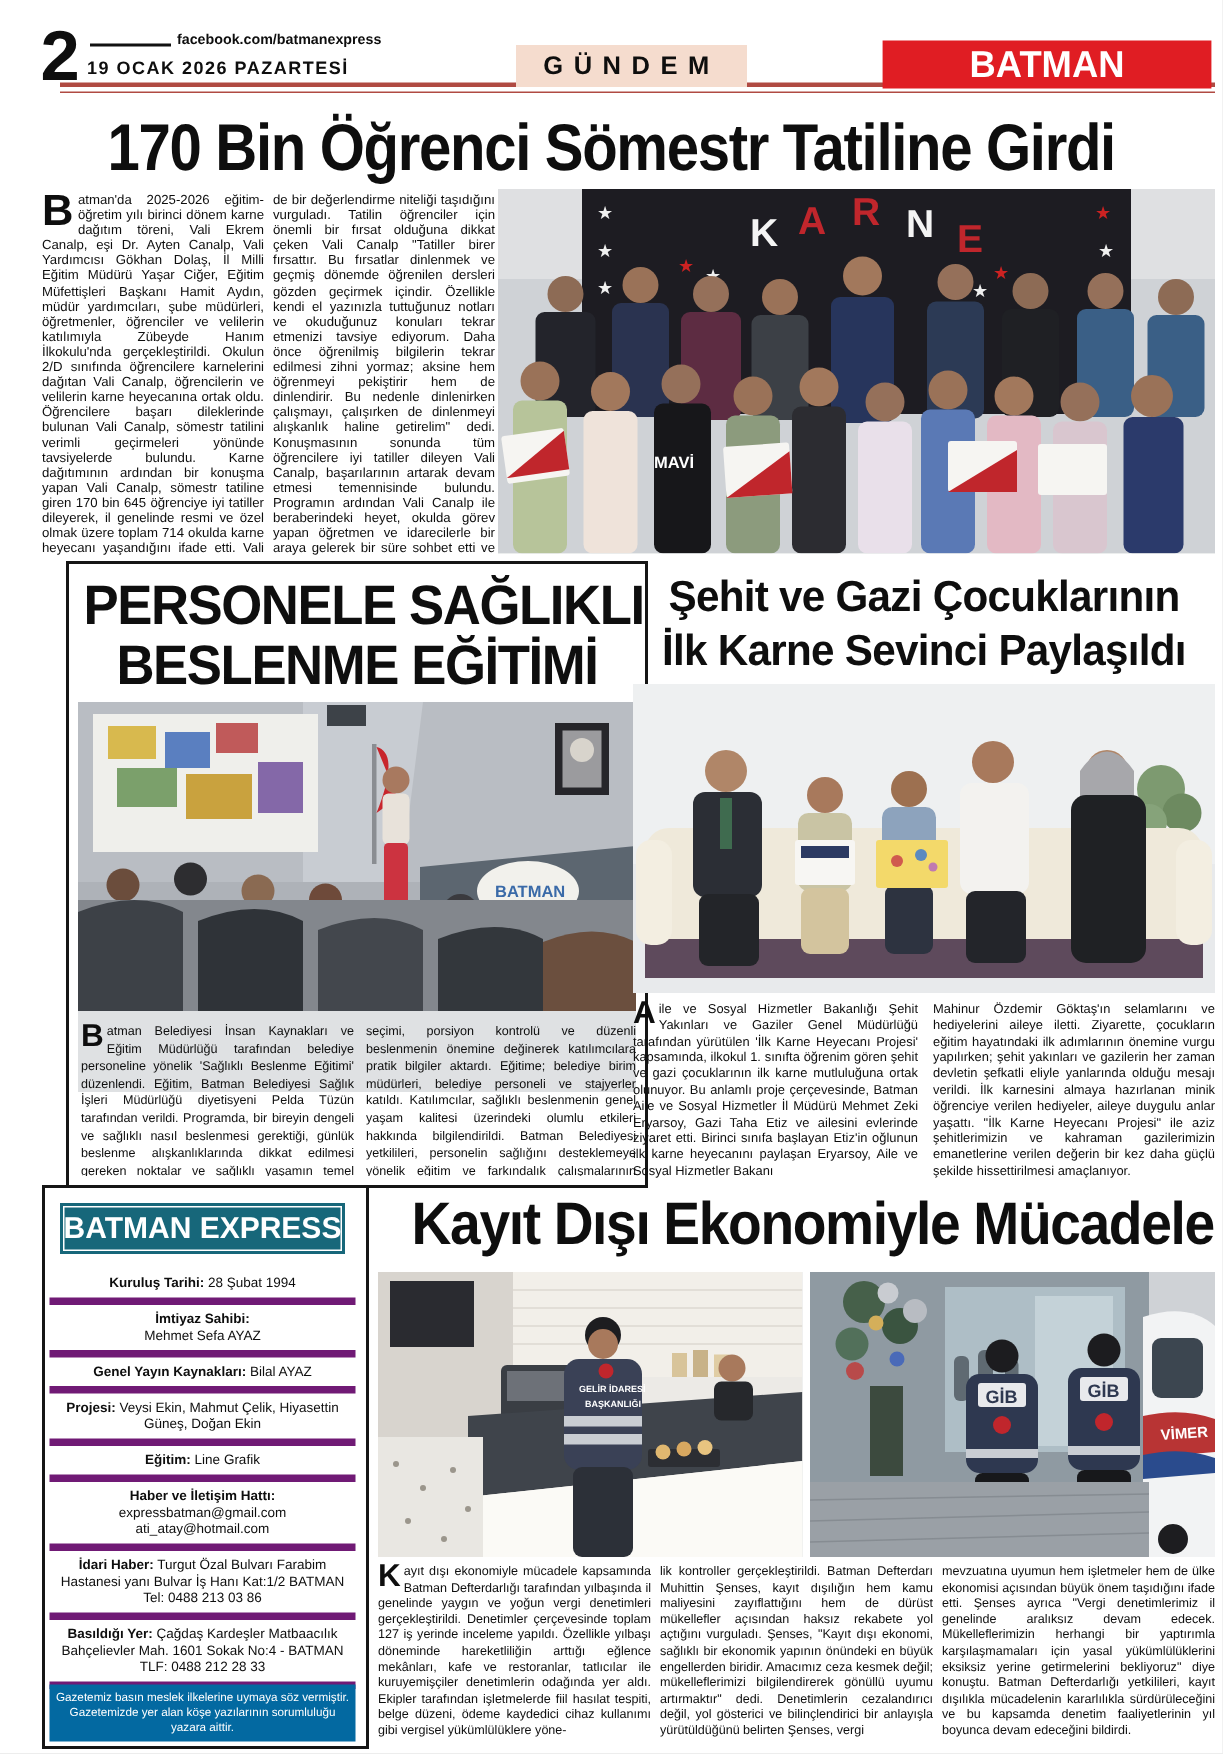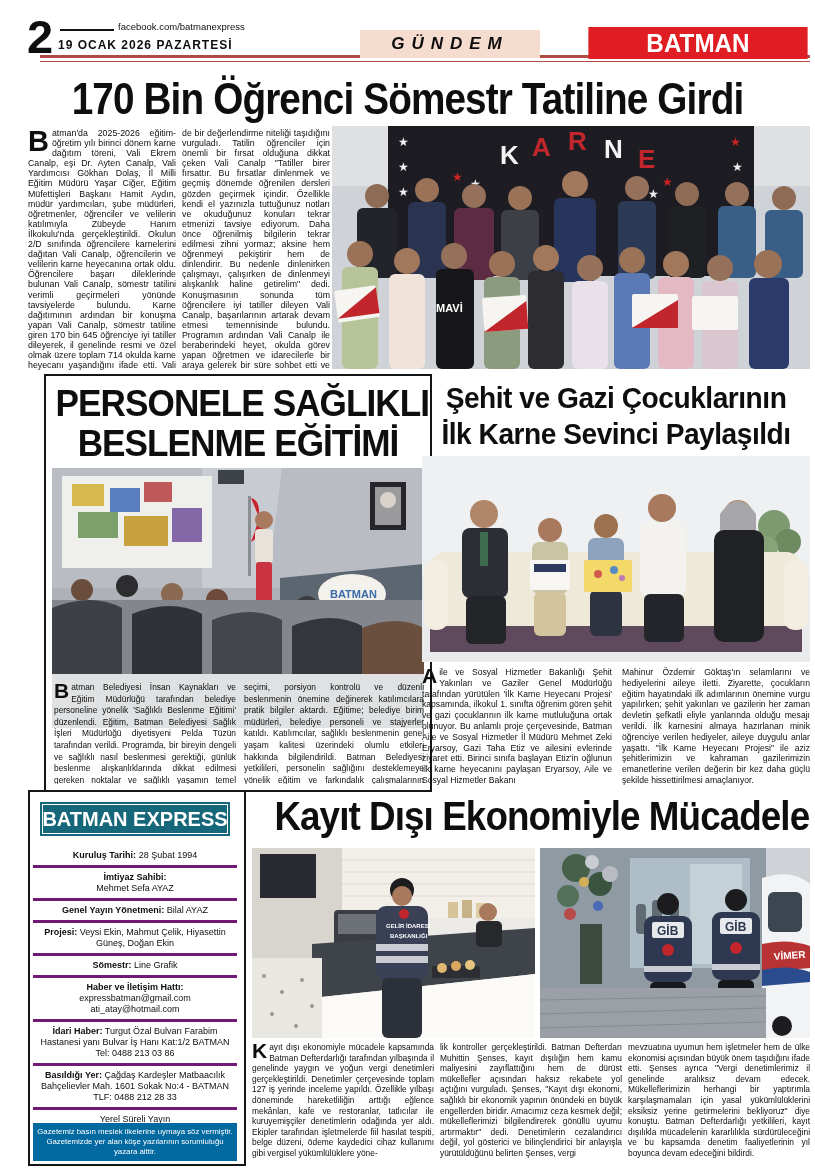--- a/index.html
+++ b/index.html
@@ -2,21 +2,21 @@
 <html lang="tr"><head>
 <meta charset="utf-8">
 <style>
   html,body{margin:0;padding:0;background:#fff;}
   #page{position:relative;width:815px;height:1169px;background:#fff;overflow:hidden;
         font-family:"Liberation Sans",sans-serif;color:#0e0e0e;
         border-right:1px solid #c9c9c9;border-bottom:1px solid #dcdcdc;}
   .abs{position:absolute;}
   
   .pagenum{font-size:47px;font-weight:bold;line-height:1;}
-  .fb{font-size:9.5px;font-weight:normal;}
+  .fb{font-size:9.5px;font-weight:bold;}
   .hdr-rule{background:#111;height:2px;}
   .date{font-size:12px;font-weight:bold;letter-spacing:1px;}
   .red2{height:3px;background:#b04a42;}
   .red1{height:1px;background:#b04a42;}
   .section-badge{background:#f5dcce;text-align:center;font-size:17px;font-weight:bold;
                  letter-spacing:7px;line-height:28px;}
   .brand{background:#e01d23;color:#fff;text-align:center;font-weight:bold;
          font-size:25px;line-height:32px;letter-spacing:0px;transform:scaleX(.97);
          transform-origin:center;text-transform:uppercase;}
   
@@ -32,40 +32,40 @@
   .col{font-size:8.8px;line-height:10.1px;text-align:justify;overflow:hidden;}
   .col-serifish{font-size:8.4px;line-height:11.6px;}
   .dropcap{float:left;font-weight:bold;font-size:29px;line-height:25px;padding:1px 3px 0 0;}
   .dropcap.sm{font-size:21px;line-height:18px;padding:0 2px 0 0;}
   
   .frame{border:2px solid #151515;background:#fff;}
   
   .mast-logo{background:#17677a;color:#fff;text-align:center;font-weight:bold;
              font-size:20px;line-height:34px;text-transform:uppercase;
              box-shadow:inset 0 0 0 2px #17677a, inset 0 0 0 3px #fff;}
-  .mrow{border-top:3px solid #701a75;padding:4px 3px;font-size:9px;text-align:center;line-height:11px;}
+  .mrow{border-top:5px solid #701a75;padding:4px 3px;font-size:9px;text-align:center;line-height:11px;}
   .mrow:first-child{border-top:none;}
   .mrow .lbl{font-weight:bold;}
   .mast-footer{background:#0369a1;color:#fff;font-size:7.8px;line-height:10px;
                text-align:center;padding:4px 3px;}
   .photo{overflow:hidden;background:#dfe1e3;}
   svg{display:block;}
 </style>
 </head>
 <body>
 
 <div id="page">
 
   <div class="abs pagenum" style="left:27px;top:13px;">2</div>
   <div class="abs hdr-rule" style="left:60px;top:29px;width:54px;"></div>
   <div class="abs fb" style="left:118px;top:21px;">facebook.com/batmanexpress</div>
   <div class="abs date" style="left:58px;top:38px;">19 OCAK 2026 PAZARTESİ</div>
   <div class="abs red2" style="left:40px;top:55px;width:770px;"></div>
   <div class="abs red1" style="left:40px;top:61px;width:770px;"></div>
-  <div class="abs section-badge" style="left:360px;top:30px;width:180px;height:28px;font-style:italic;">GÜNDEM</div>
+  <div class="abs section-badge" style="left:344px;top:30px;width:154px;height:28px;">GÜNDEM</div>
   <div class="abs brand" style="left:585px;top:27px;width:226px;height:32px;">Batman Express</div>
 
   <div class="abs h1" style="left:0;top:74px;width:815px;">170 Bin Öğrenci Sömestr Tatiline Girdi</div>
 
   <div class="abs col" style="left:28px;top:128px;width:148px;height:242px;">
     <span class="dropcap">B</span><span>atman'da 2025-2026 eğitim-öğretim yılı birinci dönem karne dağıtım töreni, Vali Ekrem Canalp, eşi Dr. Ayten Canalp, Vali Yardımcısı Gökhan Dolaş, İl Milli Eğitim Müdürü Yaşar Ciğer, Eğitim Müfettişleri Başkanı Hamit Aydın, müdür yardımcıları, şube müdürleri, öğretmenler, öğrenciler ve velilerin katılımıyla Zübeyde Hanım İlkokulu'nda gerçekleştirildi. Okulun 2/D sınıfında öğrencilere karnelerini dağıtan Vali Canalp, öğrencilerin ve velilerin karne heyecanına ortak oldu. Öğrencilere başarı dileklerinde bulunan Vali Canalp, sömestr tatilini verimli geçirmeleri yönünde tavsiyelerde bulundu. Karne dağıtımının ardından bir konuşma yapan Vali Canalp, sömestr tatiline giren 170 bin 645 öğrenciye iyi tatiller dileyerek, il genelinde resmi ve özel olmak üzere toplam 714 okulda karne heyecanı yaşandığını ifade etti. Vali Canalp, karnelerin aynı zamanda anne ve babalar için</span>
   </div>
   <div class="abs col" style="left:182px;top:128px;width:148px;height:242px;">de bir değerlendirme niteliği taşıdığını vurguladı. Tatilin öğrenciler için önemli bir fırsat olduğuna dikkat çeken Vali Canalp "Tatiller birer fırsattır. Bu fırsatlar dinlenmek ve geçmiş dönemde öğrenilen dersleri gözden geçirmek içindir. Özellikle kendi el yazınızla tuttuğunuz notları ve okuduğunuz konuları tekrar etmenizi tavsiye ediyorum. Daha önce öğrenilmiş bilgilerin tekrar edilmesi zihni yormaz; aksine hem öğrenmeyi pekiştirir hem de dinlendirir. Bu nedenle dinlenirken çalışmayı, çalışırken de dinlenmeyi alışkanlık haline getirelim" dedi. Konuşmasının sonunda tüm öğrencilere iyi tatiller dileyen Vali Canalp, başarılarının artarak devam etmesi temennisinde bulundu. Programın ardından Vali Canalp ile beraberindeki heyet, okulda görev yapan öğretmen ve idarecilerle bir araya gelerek bir süre sohbet etti ve eğitim-öğretim faaliyetleri hakkında görüş alışverişinde bulundu.</div>
 
   <div class="abs photo" style="left:332px;top:126px;width:478px;height:243px;">
@@ -260,23 +260,23 @@
   <div class="abs col" style="left:422px;top:667px;width:190px;height:120px;font-size:8.6px;line-height:10.8px;">
     <span class="dropcap sm">A</span><span>ile ve Sosyal Hizmetler Bakanlığı Şehit Yakınları ve Gaziler Genel Müdürlüğü tarafından yürütülen 'İlk Karne Heyecanı Projesi' kapsamında, ilkokul 1. sınıfta öğrenim gören şehit ve gazi çocuklarının ilk karne mutluluğuna ortak olunuyor. Bu anlamlı proje çerçevesinde, Batman Aile ve Sosyal Hizmetler İl Müdürü Mehmet Zeki Eryarsoy, Gazi Taha Etiz ve ailesini evlerinde ziyaret etti. Birinci sınıfa başlayan Etiz'in oğlunun ilk karne heyecanını paylaşan Eryarsoy, Aile ve Sosyal Hizmetler Bakanı</span>
   </div>
   <div class="abs col" style="left:622px;top:667px;width:188px;height:120px;font-size:8.6px;line-height:10.8px;">Mahinur Özdemir Göktaş'ın selamlarını ve hediyelerini aileye iletti. Ziyarette, çocukların eğitim hayatındaki ilk adımlarının önemine vurgu yapılırken; şehit yakınları ve gazilerin her zaman devletin şefkatli eliyle yanlarında olduğu mesajı verildi. İlk karnesini almaya hazırlanan minik öğrenciye verilen hediyeler, aileye duygulu anlar yaşattı. "İlk Karne Heyecanı Projesi" ile aziz şehitlerimizin ve kahraman gazilerimizin emanetlerine verilen değerin bir kez daha güçlü şekilde hissettirilmesi amaçlanıyor.</div>
 
   <div class="abs frame" style="left:28px;top:790px;width:214px;height:372px;">
     <div class="abs mast-logo" style="left:10px;top:10px;width:190px;height:34px;">Batman Express</div>
     <div class="abs" style="left:3px;top:54px;width:204px;">
       <div class="mrow"><span class="lbl">Kuruluş Tarihi:</span> <span>28 Şubat 1994</span></div>
       <div class="mrow"><span class="lbl" style="display:block;">İmtiyaz Sahibi:</span><span>Mehmet Sefa AYAZ</span></div>
-      <div class="mrow"><span class="lbl">Genel Yayın Yönetmeni:</span> <span>Bilal AYAZ</span></div>
+      <div class="mrow"><span class="lbl">Genel Yayın Kaynakları:</span> <span>Bilal AYAZ</span></div>
       <div class="mrow"><span class="lbl">Projesi:</span> <span>Veysi Ekin, Mahmut Çelik, Hiyasettin Güneş, Doğan Ekin</span></div>
-      <div class="mrow"><span class="lbl">Sömestr:</span> <span>Line Grafik</span></div>
+      <div class="mrow"><span class="lbl">Eğitim:</span> <span>Line Grafik</span></div>
       <div class="mrow">
           <span class="lbl" style="display:block;">Haber ve İletişim Hattı:</span>
           <span style="display:block;">expressbatman@gmail.com</span>
           <span style="display:block;">ati_atay@hotmail.com</span>
         </div>
       <div class="mrow"><span class="lbl">İdari Haber:</span> <span>Turgut Özal Bulvarı Farabim Hastanesi yanı Bulvar İş Hanı Kat:1/2 BATMAN Tel: 0488 213 03 86</span></div>
       <div class="mrow"><span class="lbl">Basıldığı Yer:</span> <span>Çağdaş Kardeşler Matbaacılık Bahçelievler Mah. 1601 Sokak No:4  -  BATMAN TLF: 0488 212 28 33</span></div>
       <div class="mrow"><span>Yerel Süreli Yayın</span></div>
     </div>
     <div class="abs mast-footer" style="left:3px;bottom:3px;width:198px;">Gazetemiz basın meslek ilkelerine uymaya söz vermiştir. Gazetemizde yer alan köşe yazılarının sorumluluğu yazara aittir.</div>

